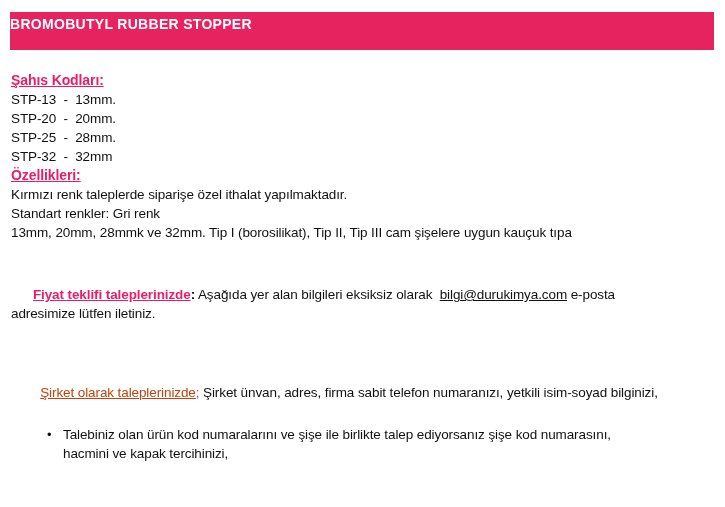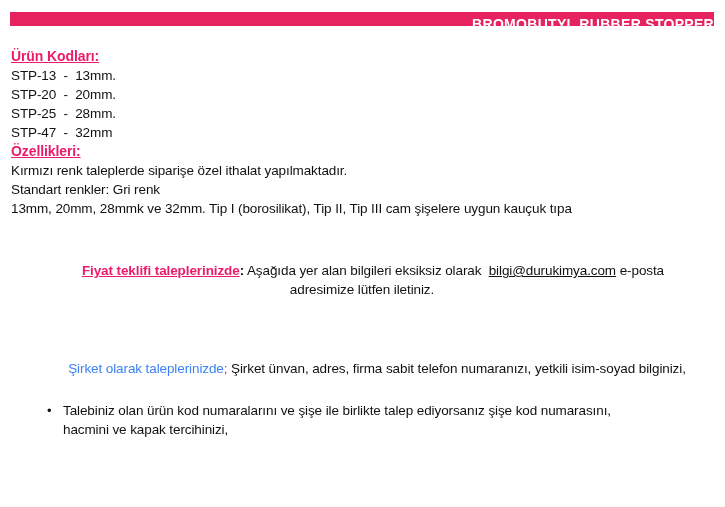--- a/index.html
+++ b/index.html
@@ -7,55 +7,55 @@
     position: relative;
     width: 725px;
     height: 507px;
     background: #ffffff;
     font-family: "Liberation Sans", sans-serif;
     color: #111111;
     overflow: hidden;
   }
   .titlebar {
     margin: 12px 11px 0 10px;
-    height: 14px;
+    height: 38px;
     background: #E7235F;
     color: #ffffff;
     font-weight: bold;
     font-size: 14px;
     letter-spacing: 0.3px;
-    text-align: right;
+    text-align: left;
     line-height: 25px;
   }
   .content {
     margin: 0 12px 0 11px;
     font-size: 13.5px;
     line-height: 19px;
     letter-spacing: -0.1px;
   }
   .line, .para { white-space: pre-wrap; }
   .pink-heading {
     display: block;
     color: #EC1B67;
     font-weight: bold;
     text-decoration: underline;
     font-size: 14px;
   }
   .codes-heading { margin-top: 21px; }
-  .quote-para { margin-top: 24px; text-align: center; }
+  .quote-para { margin-top: 24px; }
   .request-block { margin-top: 22px; }
   .lead-bold {
     color: #EC1B67;
     font-weight: bold;
     text-decoration: underline;
   }
   .colon-bold { font-weight: bold; color: #111111; }
   .lead-reg {
-    color: #3b82f6;
-    margin-left: 28px;
+    color: #c2410c;
+    text-decoration: underline;
   }
   .punct-pink { color: #EC1B67; }
   .email-link {
     color: #111111;
     text-decoration: underline;
     cursor: pointer;
   }
   ul.bullets {
     list-style: none;
     margin: 4px 0 0 34px;
@@ -79,25 +79,25 @@
 <body>
 
 <div class="page">
 
   <div class="titlebar">
     <span>BROMOBUTYL RUBBER STOPPER</span>
   </div>
 
   <div class="content">
 
-    <span class="pink-heading codes-heading">Ürün Kodları:</span>
+    <span class="pink-heading codes-heading">Şahıs Kodları:</span>
     <div class="line">STP-13  -  13mm.</div>
     <div class="line">STP-20  -  20mm.</div>
     <div class="line">STP-25  -  28mm.</div>
-    <div class="line">STP-47  -  32mm</div>
+    <div class="line">STP-32  -  32mm</div>
 
     <span class="pink-heading">Özellikleri:</span>
     <div class="line">Kırmızı renk taleplerde siparişe özel ithalat yapılmaktadır.</div>
     <div class="line">Standart renkler: Gri renk</div>
     <div class="line">13mm, 20mm, 28mmk ve 32mm. Tip I (borosilikat), Tip II, Tip III cam şişelere uygun kauçuk tıpa</div>
 
     <div class="para quote-para">
       <span class="lead-bold">Fiyat teklifi taleplerinizde</span><span class="colon-bold">:</span><span> Aşağıda yer alan bilgileri eksiksiz olarak  </span><a class="email-link">bilgi@durukimya.com</a><span> e-posta
 adresimize lütfen iletiniz.</span>
     </div>

